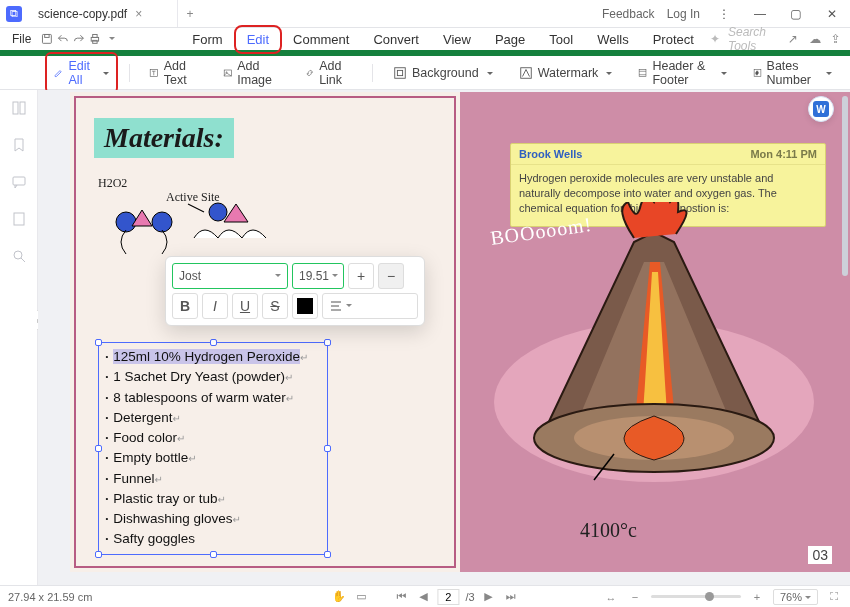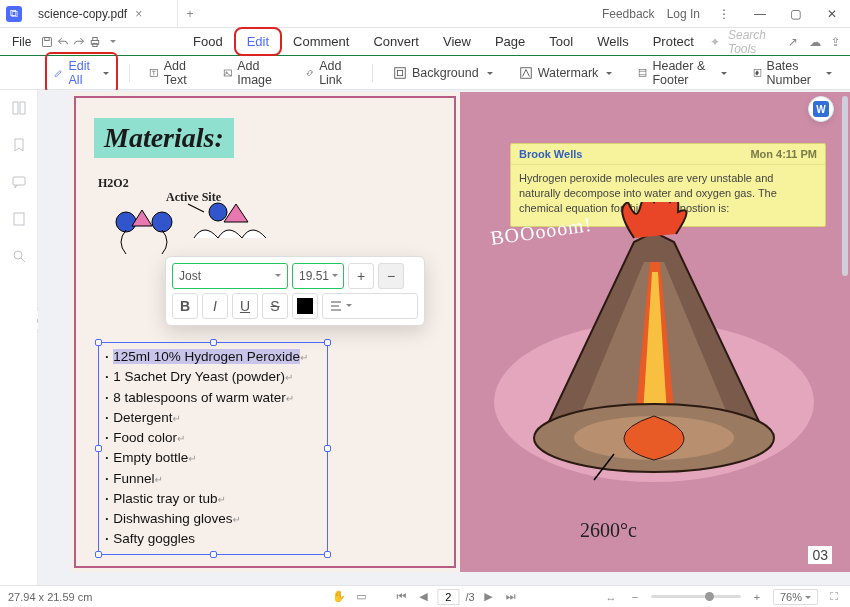--- a/index.html
+++ b/index.html
@@ -9,21 +9,21 @@
   .titlebar { height: 28px; background: #fff; border-bottom: 1px solid #e3e4e8; display:flex; align-items:stretch; }
   .app-icon { width: 28px; display:flex; align-items:center; justify-content:center; }
   .app-icon .sq { width:16px; height:16px; background:#4d6bfe; border-radius:3px; display:flex; align-items:center; justify-content:center; color:#fff; font-size:11px;}
   .tab { display:flex; align-items:center; padding:0 10px; gap:8px; background:#fff; border-right:1px solid #e8e8ed; min-width:150px; font-size:12px; }
   .tab .x { color:#888; cursor:pointer; }
   .addtab { width:24px; display:flex; align-items:center; justify-content:center; color:#888; }
   .titlebar-right { margin-left:auto; display:flex; align-items:center; gap:12px; padding-right:6px; color:#666; font-size:12px;}
   .winbtn { width:24px; height:22px; display:flex; align-items:center; justify-content:center; color:#555; }
 
   
-  .menubar { height:28px; background:#fff; border-bottom:1px solid #15803d; display:flex; align-items:center; padding:0 6px; gap:4px; }
+  .menubar { height:28px; background:#fff; border-bottom:6px solid #15803d; display:flex; align-items:center; padding:0 6px; gap:4px; }
   .menubar .file { font-size:12px; padding:4px 6px; }
   .menubar .qicon { width:20px; height:18px; display:flex; align-items:center; justify-content:center; color:#777; }
   .menubar .tabs { margin-left:60px; display:flex; gap:0; }
   .mtab { padding:6px 12px; font-size:13px; color:#333; position:relative; }
   .mtab.active { color:#4d6bfe;border-radius:7px; }
   .mtab.active.hl { outline:2px solid #d22; outline-offset:-1px; }
   .menubar .right { margin-left:auto; display:flex; align-items:center; gap:8px; color:#999; font-size:12px;}
   .searcht { color:#bbb; font-style:italic; }
   .ricon { width:18px; color:#888; }
 
@@ -42,21 +42,21 @@
 
   
   .docarea { position:absolute; left:38px; right:0; top:90px; bottom:22px; background:#f0f1f4; overflow:hidden;}
   .pages { position:absolute; left:32px; top:2px; width:780px; height:480px; display:flex; }
   .page { flex:1; background:#fff; position:relative; }
   .page.left { background:#e6a5b9; }
   .page.right { background:#ce8da7; }
 
   
   .mat-title { position:absolute; left:24px; top:26px; background:#8fe0cf; padding:4px 10px; font-size:28px; font-family:Georgia, serif; font-weight:bold; font-style:italic; color:#1a1a1a;}
-  .doodle { position:absolute; left:28px; top:90px; width:200px; height:80px;font-weight:bold; }
+  .doodle { position:absolute; left:28px; top:90px; width:200px; height:80px; }
   .handlabel { font-family: "Comic Sans MS", cursive; font-size:12px; color:#222; position:absolute; }
 
   .textbox { position:absolute; left:28px; top:250px; width:230px; border:1px solid #4d6bfe; background:transparent; padding:4px 6px; }
   .textbox .handle { position:absolute; width:7px; height:7px; background:#fff; border:1px solid #4d6bfe; border-radius:2px; }
   .materials-list { font-size:13.5px; color:#111; line-height:1.5; font-family: Arial, sans-serif; }
   .materials-list li { list-style:none; }
   .materials-list li::before { content:"· "; font-weight:bold; color:#222; }
   .hl-line { background:#c9c4e9; }
   .para { color:#999; font-size:10px; }
 
@@ -142,21 +142,21 @@
     </span>
   <span class="qicon">
       <svg viewBox="0 0 16 16" fill="none" stroke="currentColor" stroke-width="1.3">
         <rect x="3" y="6" width="10" height="5"></rect>
         <rect x="5" y="2" width="6" height="4"></rect>
         <rect x="5" y="10" width="6" height="4"></rect>
       </svg>
     </span>
   <span class="qicon caret"></span>
   <div class="tabs">
-    <div class="mtab">Food</div>
+    <div class="mtab">Form</div>
     <div class="mtab active hl">Edit</div>
     <div class="mtab">Comment</div>
     <div class="mtab">Convert</div>
     <div class="mtab">View</div>
     <div class="mtab">Page</div>
     <div class="mtab">Tool</div>
     <div class="mtab">Wells</div>
     <div class="mtab">Protect</div>
   </div>
   <div class="right">
@@ -314,21 +314,21 @@
           <path d="M90 228 L160 60 L180 60 L250 228 Z" fill="#93725e"></path>
           <path d="M150 228 L166 60 L176 60 L192 228 Z" fill="#e85a26"></path>
           <path d="M158 228 L168 70 L174 70 L184 228 Z" fill="#f7c040"></path>
           <path d="M150 36 q-20 -30 -6 -36 q8 20 12 6 q4 -18 14 -6 q6 -22 16 0 q10 -12 8 10 q18 -8 -2 22" fill="#e84626" stroke="#2a1a12" stroke-width="2"></path>
           <ellipse cx="170" cy="236" rx="120" ry="34" fill="#9a7a60" stroke="#2a1a12" stroke-width="2"></ellipse>
           <ellipse cx="170" cy="236" rx="80" ry="22" fill="#b89070"></ellipse>
           <path d="M170 214 q-30 10 -30 22 q0 14 30 22 q30 -8 30 -22 q0 -12 -30 -22" fill="#e85a26" stroke="#2a1a12"></path>
           <line x1="130" y1="252" x2="110" y2="278" stroke="#000" stroke-width="1.5"></line>
         </svg>
       </div>
-      <div class="temp">2600°c</div>
+      <div class="temp">4100°c</div>
       <div class="pgno">03</div>
     </div>
   </div>
 </div>
 
 <div class="fmtbar">
   <div class="fmtrow">
     <div class="fsel font caret">
         <span>Jost</span>
       </div>

